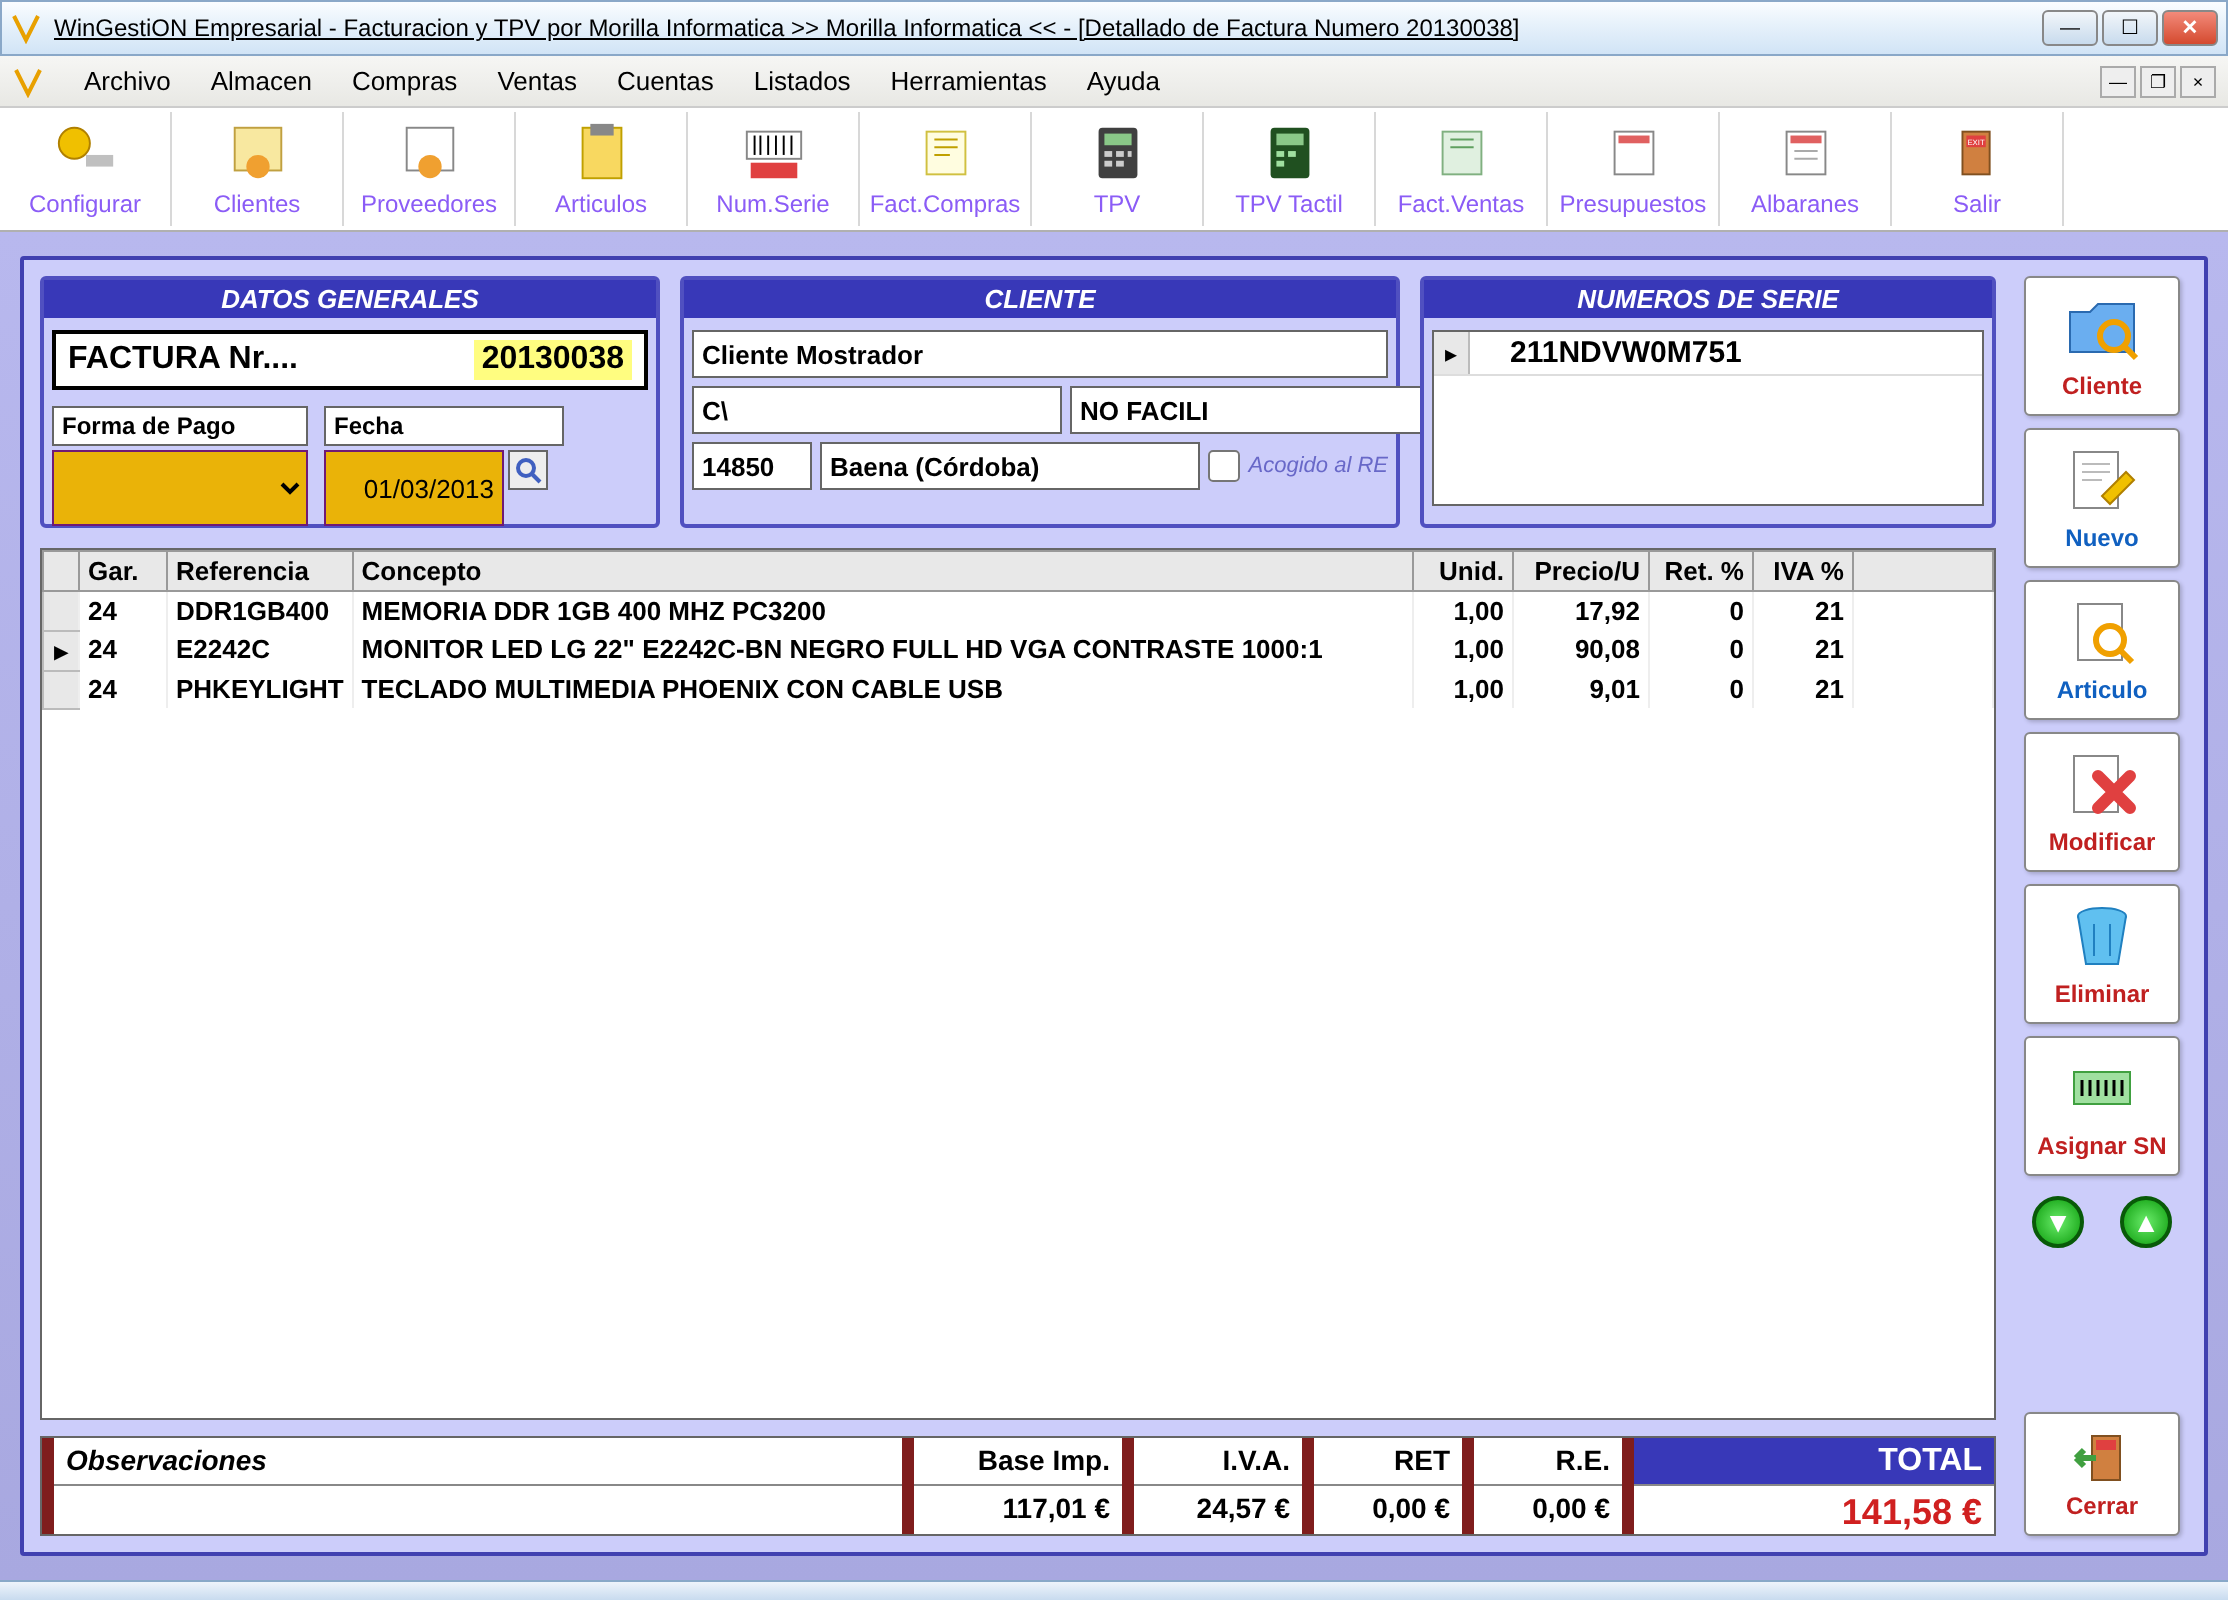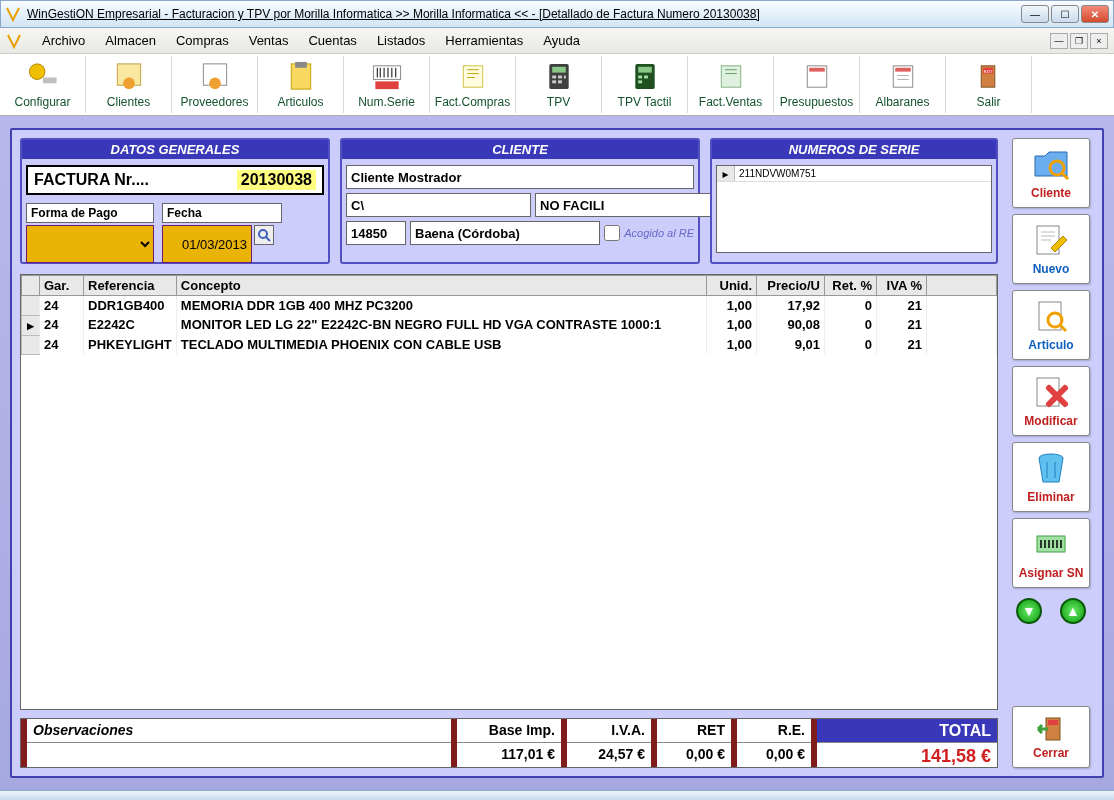--- a/index.html
+++ b/index.html
@@ -17,21 +17,21 @@
 
 
 .menubar { background: linear-gradient(#f6f6f4, #e8e8e4); height: 26px; display: flex; align-items: center; padding: 0 6px; border-bottom: 1px solid #ccc; }
 .menubar .menu-icon { width: 16px; height: 16px; margin-right: 10px; }
 .menubar .menu-item { padding: 4px 10px; cursor: pointer; font-size: 13px; color: #000; }
 .menubar .mdi-controls { margin-left: auto; display: flex; gap: 2px; }
 .menubar .mdi-btn { width: 18px; height: 16px; border: 1px solid #aaa; background: #eee; font-size: 9px; display:flex; align-items:center; justify-content:center; cursor:pointer;}
 
 
 .toolbar { background: #fff; height: 62px; display: flex; padding: 2px 0; border-bottom: 1px solid #b0b0b0; }
-.tool-btn { width: 86px; border-right: 1px solid #d8d8d8; display: flex; flex-direction: column; align-items: center; justify-content: flex-end; padding: 4px 2px; cursor: pointer; font-size: 12px; color: #14532d; }
+.tool-btn { width: 86px; border-right: 1px solid #d8d8d8; display: flex; flex-direction: column; align-items: center; justify-content: flex-end; padding: 4px 2px; cursor: pointer; font-size: 12px; color: #8b5cf6; }
 .tool-icon { width: 36px; height: 34px; margin-bottom: 2px; }
 
 
 .mdi-client { background: linear-gradient(#b8b8ee, #a8a8e0); padding: 12px 10px; height: calc(800px - 28px - 26px - 62px - 10px); position: relative; }
 .inner-frame { background: #cccdfa; border: 2px solid #4040b0; border-radius: 2px; height: 100%; padding: 8px; display: flex; gap: 10px; }
 .left-col { flex: 1; display: flex; flex-direction: column; }
 .right-col { width: 86px; display: flex; flex-direction: column; gap: 6px; align-items:center; }
 
 
 .panel-row { display: flex; gap: 10px; margin-bottom: 10px; }
@@ -53,21 +53,21 @@
 .date-row { display:flex; gap:2px; align-items:flex-start;}
 .zoom-btn { width: 20px; height: 20px; border: 1px solid #666; background: #eee; display:flex; align-items:center; justify-content:center; cursor:pointer;}
 
 .cliente-row { display: flex; gap: 4px; margin-bottom: 4px; }
 .cliente-row input { flex: 1; border: 1px solid #666; padding: 3px 4px; height: 24px; font-size: 13px; font-weight: bold; background:#fff;}
 .re-check { display: flex; align-items: center; gap: 4px; color: #6868c8; font-size: 11px; font-style: italic;}
 
 .serie-list { background: #fff; border: 1px solid #666; height: 88px; overflow: auto; }
 .serie-row { display: flex; border-bottom: 1px solid #ddd; }
 .serie-rowhead { width: 18px; background: #e8e8e8; border-right: 1px solid #bbb; display:flex; align-items:center; justify-content:center;}
-.serie-cell { padding: 2px 4px; font-size: 10px; font-weight: normal; }
+.serie-cell { padding: 2px 20px; font-size: 15px; font-weight: bold; }
 
 
 .grid-box { flex: 1; background: #fff; border: 1px solid #666; margin-bottom: 8px; overflow: hidden; }
 .grid-table { width: 100%; border-collapse: collapse; font-size: 13px; }
 .grid-table th { background: #e8e8e8; border: 1px solid #999; padding: 2px 4px; text-align: left; font-weight: bold; font-size: 13px; }
 .grid-table td { border-right: 1px solid #eee; padding: 2px 4px; vertical-align: top; font-weight: bold; }
 .grid-table td.num { text-align: right; }
 .rowhead { width: 18px; background: #e8e8e8; border: 1px solid #bbb; text-align:center;}
 
 

